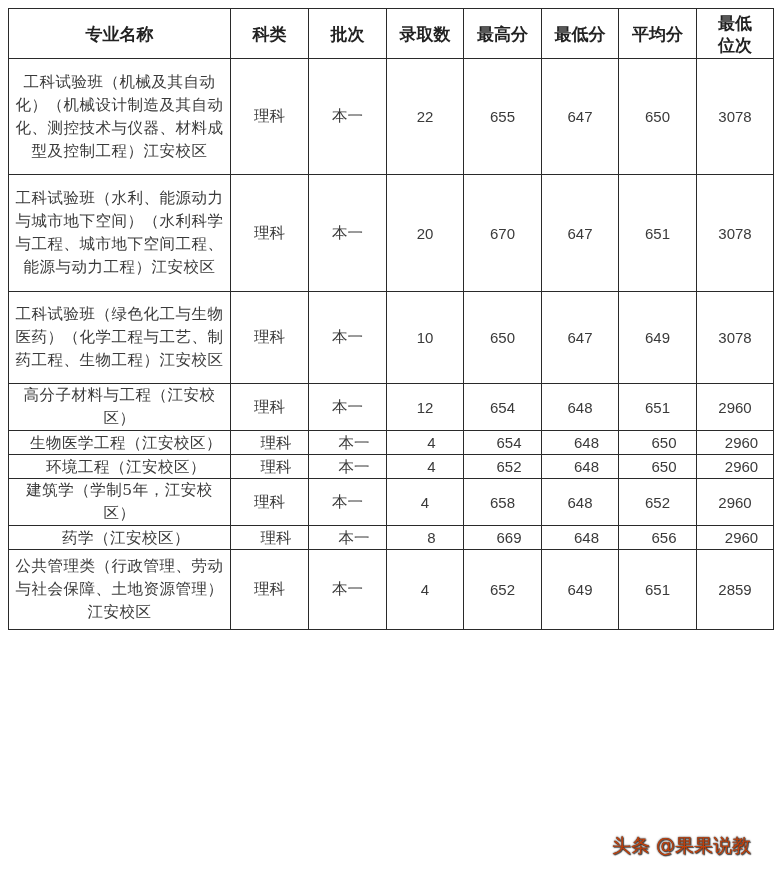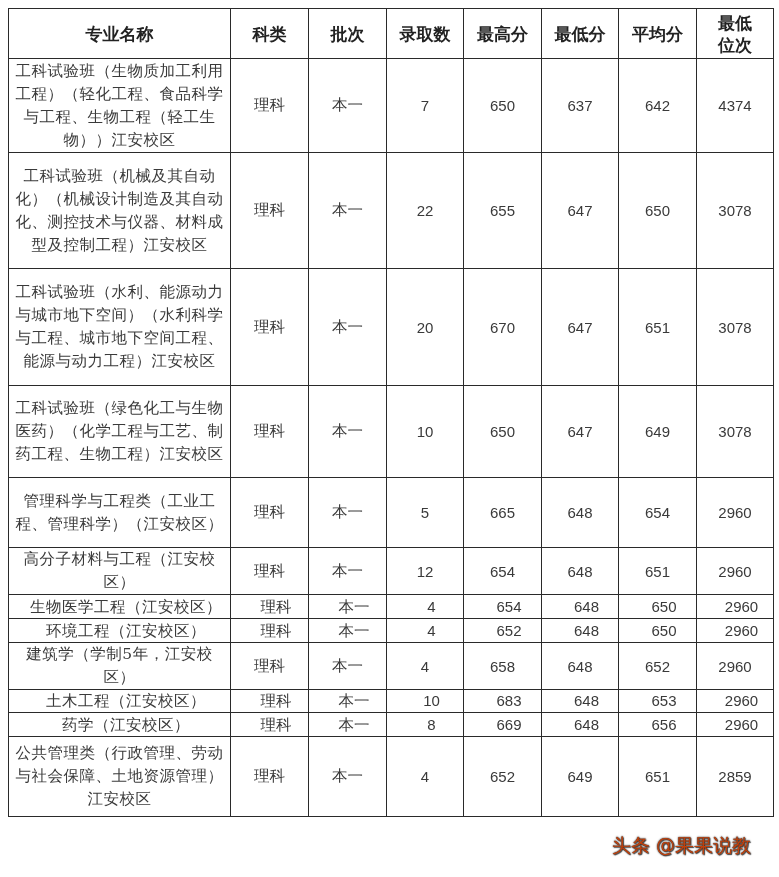--- a/index.html
+++ b/index.html
@@ -37,30 +37,20 @@
       <th>科类</th>
       <th>批次</th>
       <th>录取数</th>
       <th>最高分</th>
       <th>最低分</th>
       <th>平均分</th>
       <th style="padding:0 21px">最低位次</th>
     </tr>
   </thead>
   <tbody id="tbody">
-      <tr style="height: 94px;">
-        <td class="name">工科试验班（生物质加工利用工程）（轻化工程、食品科学与工程、生物工程（轻工生物））江安校区</td>
-        <td>理科</td>
-        <td>本一</td>
-        <td class="num">7</td>
-        <td class="num">650</td>
-        <td class="num">637</td>
-        <td class="num">642</td>
-        <td class="num">4374</td>
-      </tr>
       <tr style="height: 116px;">
         <td class="name">工科试验班（机械及其自动化）（机械设计制造及其自动化、测控技术与仪器、材料成型及控制工程）江安校区</td>
         <td>理科</td>
         <td>本一</td>
         <td class="num">22</td>
         <td class="num">655</td>
         <td class="num">647</td>
         <td class="num">650</td>
         <td class="num">3078</td>
       </tr>
@@ -76,30 +66,20 @@
       </tr>
       <tr style="height: 92px;">
         <td class="name">工科试验班（绿色化工与生物医药）（化学工程与工艺、制药工程、生物工程）江安校区</td>
         <td>理科</td>
         <td>本一</td>
         <td class="num">10</td>
         <td class="num">650</td>
         <td class="num">647</td>
         <td class="num">649</td>
         <td class="num">3078</td>
-      </tr>
-      <tr style="height: 70px;">
-        <td class="name">管理科学与工程类（工业工程、管理科学）（江安校区）</td>
-        <td>理科</td>
-        <td>本一</td>
-        <td class="num">5</td>
-        <td class="num">665</td>
-        <td class="num">648</td>
-        <td class="num">654</td>
-        <td class="num">2960</td>
       </tr>
       <tr style="height: 47px;">
         <td class="name">高分子材料与工程（江安校区）</td>
         <td>理科</td>
         <td>本一</td>
         <td class="num">12</td>
         <td class="num">654</td>
         <td class="num">648</td>
         <td class="num">651</td>
         <td class="num">2960</td>
@@ -127,30 +107,20 @@
       <tr style="height: 46px;">
         <td class="name">建筑学（学制5年，江安校区）</td>
         <td>理科</td>
         <td>本一</td>
         <td class="num">4</td>
         <td class="num">658</td>
         <td class="num">648</td>
         <td class="num">652</td>
         <td class="num">2960</td>
       </tr>
-      <tr style="height: 23px;">
-        <td class="name sm">土木工程（江安校区）</td>
-        <td class="sm">理科</td>
-        <td class="sm">本一</td>
-        <td class="num sm">10</td>
-        <td class="num sm">683</td>
-        <td class="num sm">648</td>
-        <td class="num sm">653</td>
-        <td class="num sm">2960</td>
-      </tr>
       <tr style="height: 24px;">
         <td class="name sm">药学（江安校区）</td>
         <td class="sm">理科</td>
         <td class="sm">本一</td>
         <td class="num sm">8</td>
         <td class="num sm">669</td>
         <td class="num sm">648</td>
         <td class="num sm">656</td>
         <td class="num sm">2960</td>
       </tr>

